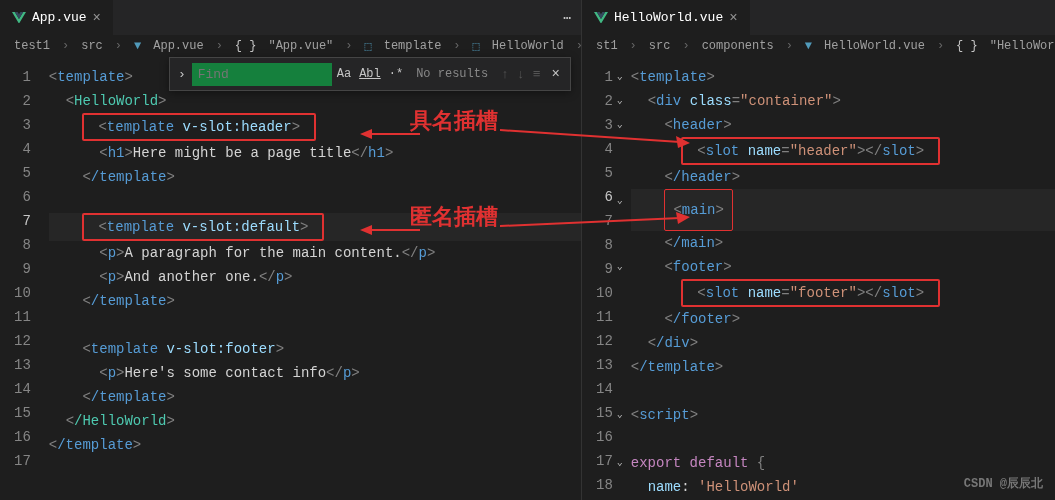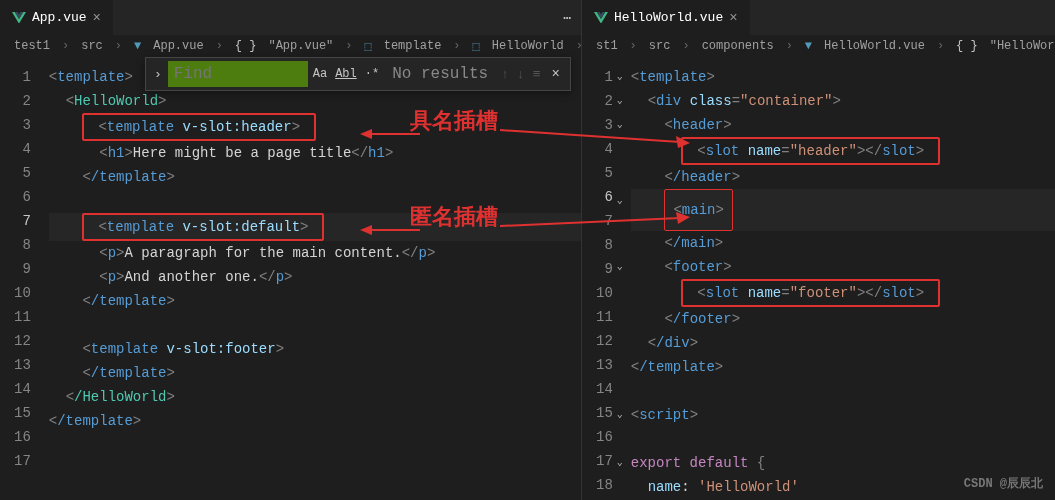--- a/index.html
+++ b/index.html
@@ -21,23 +21,23 @@
 .tab { display: flex; align-items: center; padding: 0 12px; height: 35px; background: #2d2d2d; border-right: 1px solid #252526; gap: 6px; color: #969696; cursor: pointer; }
 .tab.active { background: #1e1e1e; color: #fff; }
 .tab-close { color: #969696; font-size: 14px; }
 .tab-more { margin-left: auto; padding: 0 10px; color: #c5c5c5; }
 .vue-icon { width: 14px; height: 12px; display: inline-block; }
 .breadcrumb { display: flex; align-items: center; padding: 4px 14px; gap: 12px; color: #a0a0a0; font-size: 12px; height: 22px; overflow: hidden; white-space: nowrap; }
 .breadcrumb .sep { color: #666; }
 .bc-icon { color: #519aba; }
 .find-widget { position: absolute; top: 57px; right: 10px; background: #252526; border: 1px solid #454545; display: flex; align-items: center; height: 34px; padding: 0 4px; gap: 2px; z-index: 100; box-shadow: 0 2px 8px rgba(0,0,0,.4); }
 .find-toggle { color: #c5c5c5; padding: 0 4px; cursor: pointer; }
-.find-input { background: #4d7c0f; border: none; color: #ccc; padding: 4px 6px; width: 140px; outline: none; font-family: inherit; font-size: 16px; }
+.find-input { background: #15803d; border: none; color: #ccc; padding: 4px 6px; width: 140px; outline: none; font-family: inherit; font-size: 13px; }
 .find-opt { color: #c5c5c5; font-size: 12px; padding: 2px 3px; cursor: pointer; }
-.find-status { color: #888; font-size: 16px; padding: 0 8px; }
+.find-status { color: #888; font-size: 12px; padding: 0 8px; }
 .find-arrow { color: #555; padding: 0 3px; cursor: pointer; }
 .find-close { color: #c5c5c5; padding: 0 6px; cursor: pointer; font-size: 14px; }
 .editor { display: flex; flex: 1; overflow: hidden; }
 .gutter { background: #1e1e1e; text-align: right; color: #858585; padding: 8px 18px 0 14px; user-select: none; line-height: 24px; font-size: 14px; }
 .gutter .cur { color: #c6c6c6; }
 .code { flex: 1; padding: 8px 0 0 0; line-height: 24px; font-size: 14px; position: relative; }
 .code .ln { white-space: pre; }
 .p { color: #808080; }
 .t { color: #569cd6; }
 .tn { color: #4ec9b0; }
@@ -131,20 +131,21 @@
 <div class="ln">    <span class="rbox"><span class="p">&lt;</span><span class="t">template</span> <span class="a">v-slot:header</span><span class="p">&gt;</span></span></div>
 <div class="ln">      <span class="p">&lt;</span><span class="t">h1</span><span class="p">&gt;</span><span class="tx">Here might be a page title</span><span class="p">&lt;/</span><span class="t">h1</span><span class="p">&gt;</span></div>
 <div class="ln">    <span class="p">&lt;</span><span class="t">/template</span><span class="p">&gt;</span></div>
 <div class="ln"> </div>
 <div class="ln hl-line">    <span class="rbox"><span class="p">&lt;</span><span class="t">template</span> <span class="a">v-slot:default</span><span class="p">&gt;</span></span></div>
 <div class="ln">      <span class="p">&lt;</span><span class="t">p</span><span class="p">&gt;</span><span class="tx">A paragraph for the main content.</span><span class="p">&lt;/</span><span class="t">p</span><span class="p">&gt;</span></div>
 <div class="ln">      <span class="p">&lt;</span><span class="t">p</span><span class="p">&gt;</span><span class="tx">And another one.</span><span class="p">&lt;/</span><span class="t">p</span><span class="p">&gt;</span></div>
 <div class="ln">    <span class="p">&lt;</span><span class="t">/template</span><span class="p">&gt;</span></div>
 <div class="ln"> </div>
 <div class="ln">    <span class="p">&lt;</span><span class="t">template</span> <span class="a">v-slot:footer</span><span class="p">&gt;</span></div>
+<div class="ln">      <span class="p">&lt;</span><span class="t">p</span><span class="p">&gt;</span><span class="tx">Here's some contact info</span><span class="p">&lt;/</span><span class="t">p</span><span class="p">&gt;</span></div>
 <div class="ln">    <span class="p">&lt;</span><span class="t">/template</span><span class="p">&gt;</span></div>
 <div class="ln">  <span class="p">&lt;</span><span class="tn">/HelloWorld</span><span class="p">&gt;</span></div>
 <div class="ln"><span class="p">&lt;</span><span class="t">/template</span><span class="p">&gt;</span></div>
       </div>
     </div>
   </div>
 
   <div class="pane right-pane">
     <div class="tabs-bar">
       <div class="tab active">

